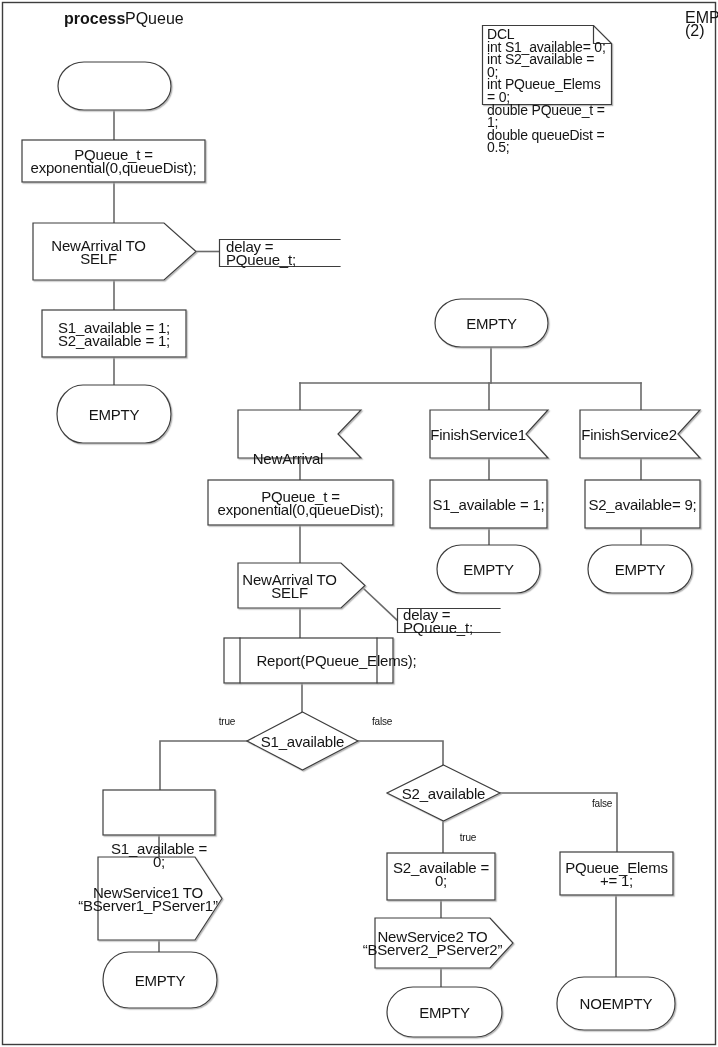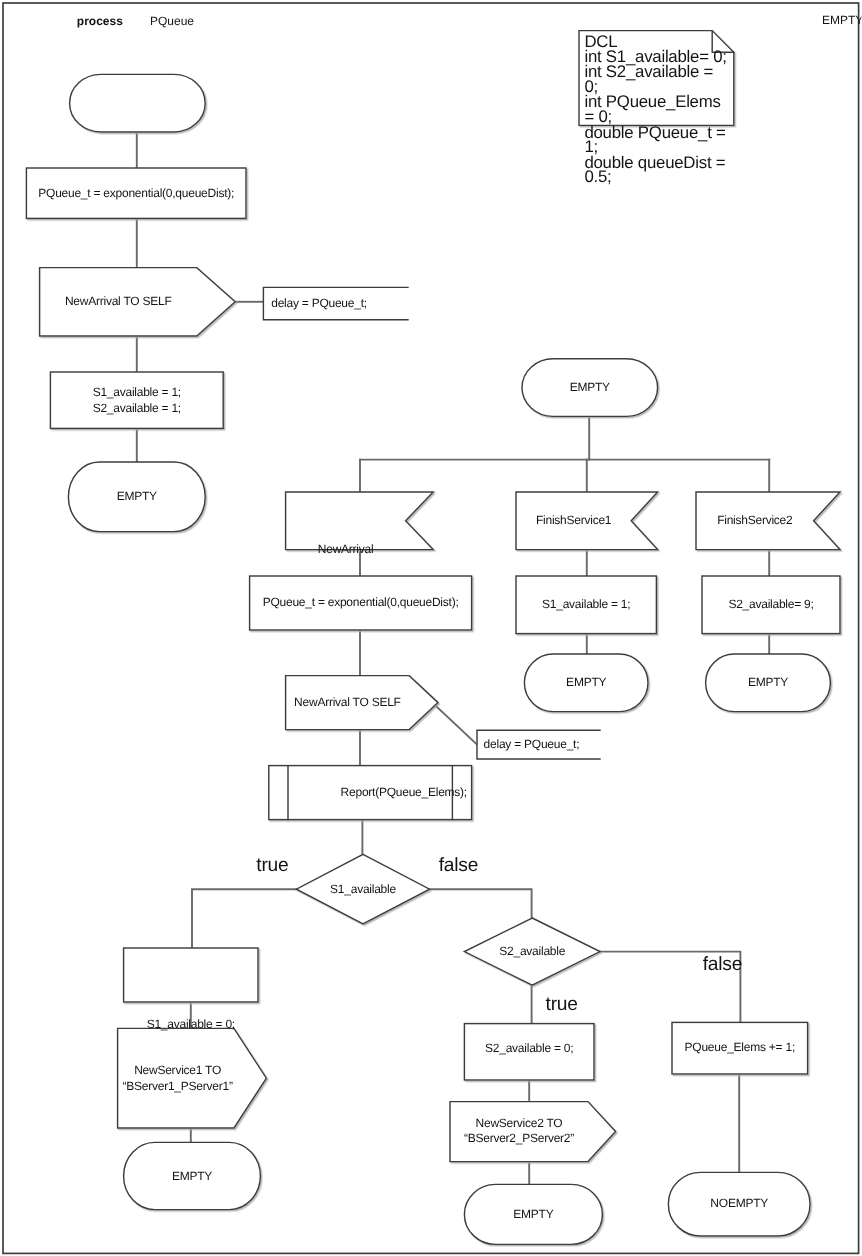--- a/index.html
+++ b/index.html
@@ -1,26 +1,26 @@
 <!DOCTYPE html>
 <html><head>
 <meta charset="utf-8">
 <style>
   html,body{margin:0;padding:0;background:#fff;}
   .page{position:relative;width:718px;height:1047px;background:#ffffff;
         font-family:"Liberation Sans", sans-serif;color:#141414;overflow:hidden;}
   svg.geom{position:absolute;left:0;top:0;width:718px;height:1047px;}
-  .lbl{position:absolute;font-size:10px;letter-spacing:-0.2px;line-height:13px;color:#141414;}
+  .lbl{position:absolute;font-size:15px;letter-spacing:-0.2px;line-height:13px;color:#141414;}
   .c{display:flex;align-items:center;justify-content:center;text-align:center;}
   .l{display:flex;align-items:center;justify-content:flex-start;text-align:left;}
   .pre{white-space:pre-line;}
-  .hdr{font-size:10px;letter-spacing:0;padding-left:40px;}
+  .hdr{font-size:16px;letter-spacing:0;padding-left:40px;}
   .bold{font-weight:bold;}
   .dcl-text{font-size:14px;line-height:12.6px;white-space:pre-line;letter-spacing:-0.2px;}
-  .sm{font-size:16px;}
+  .sm{font-size:10px;}
 </style>
 </head>
 <body>
 
 <div class="page">
 
   <svg class="geom" viewBox="0 0 718 1047" fill="none" stroke-linecap="square">
     <defs>
       <filter id="ds" x="-10%" y="-10%" width="125%" height="125%">
         <feDropShadow dx="1.2" dy="1.2" stdDeviation="0" flood-color="#a8a8a8" flood-opacity="0.8"></feDropShadow>

